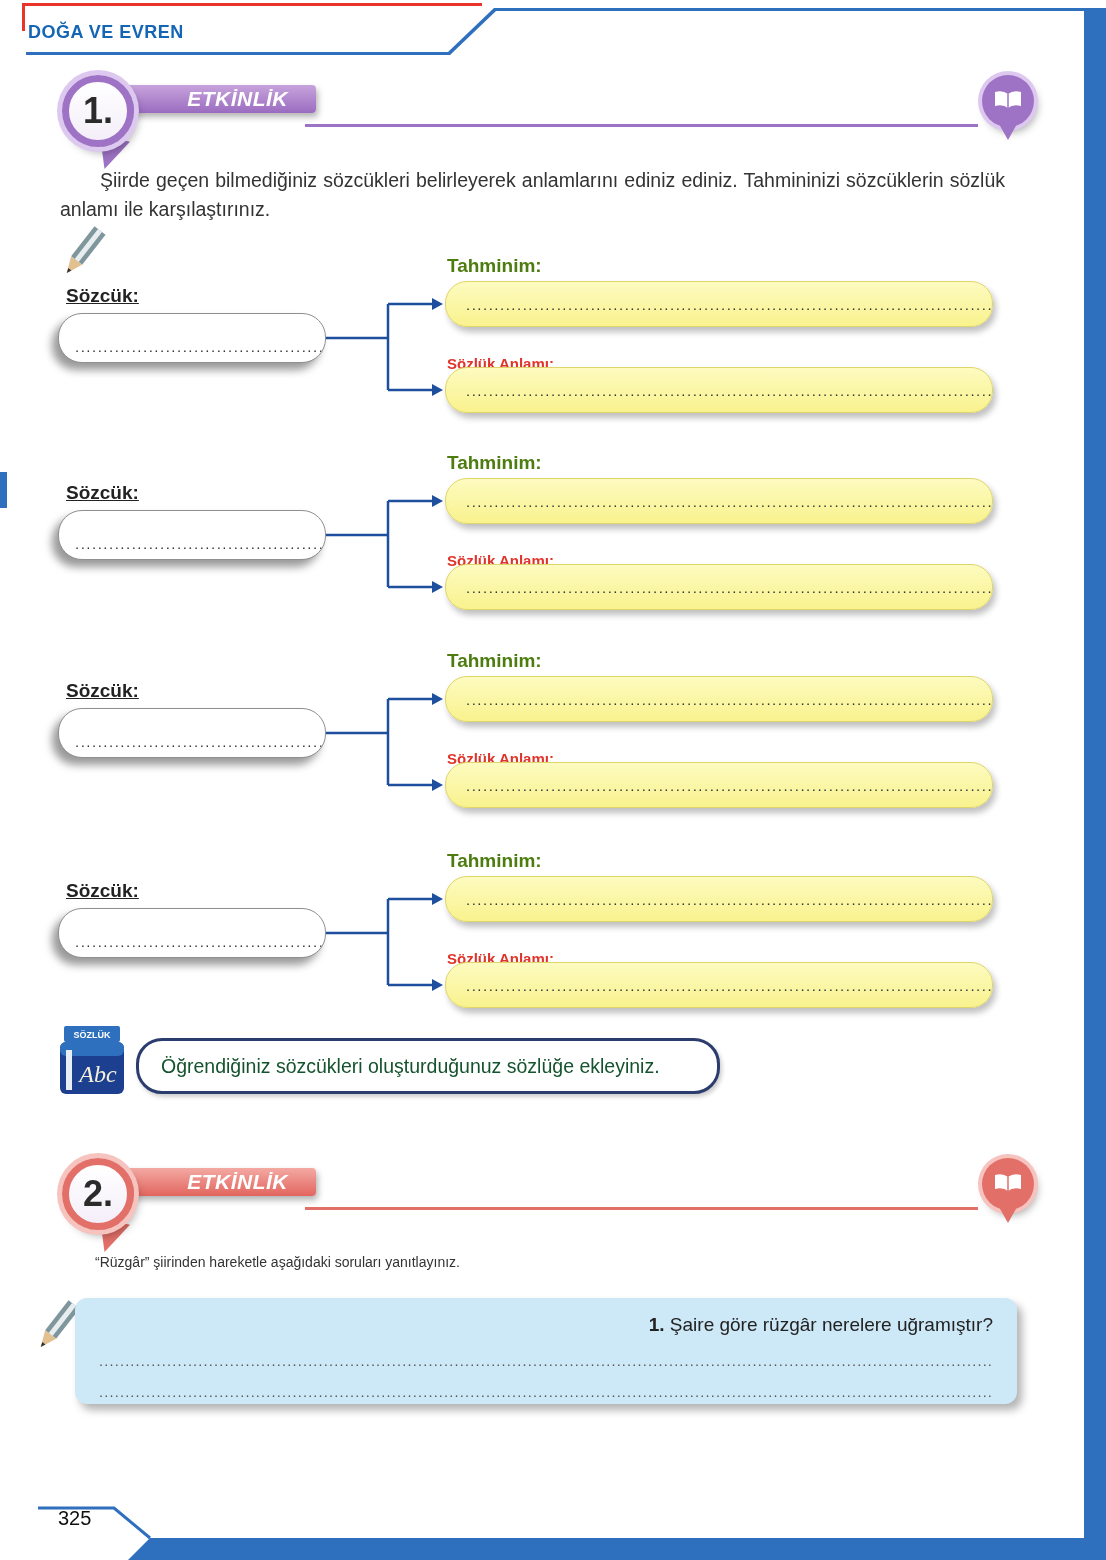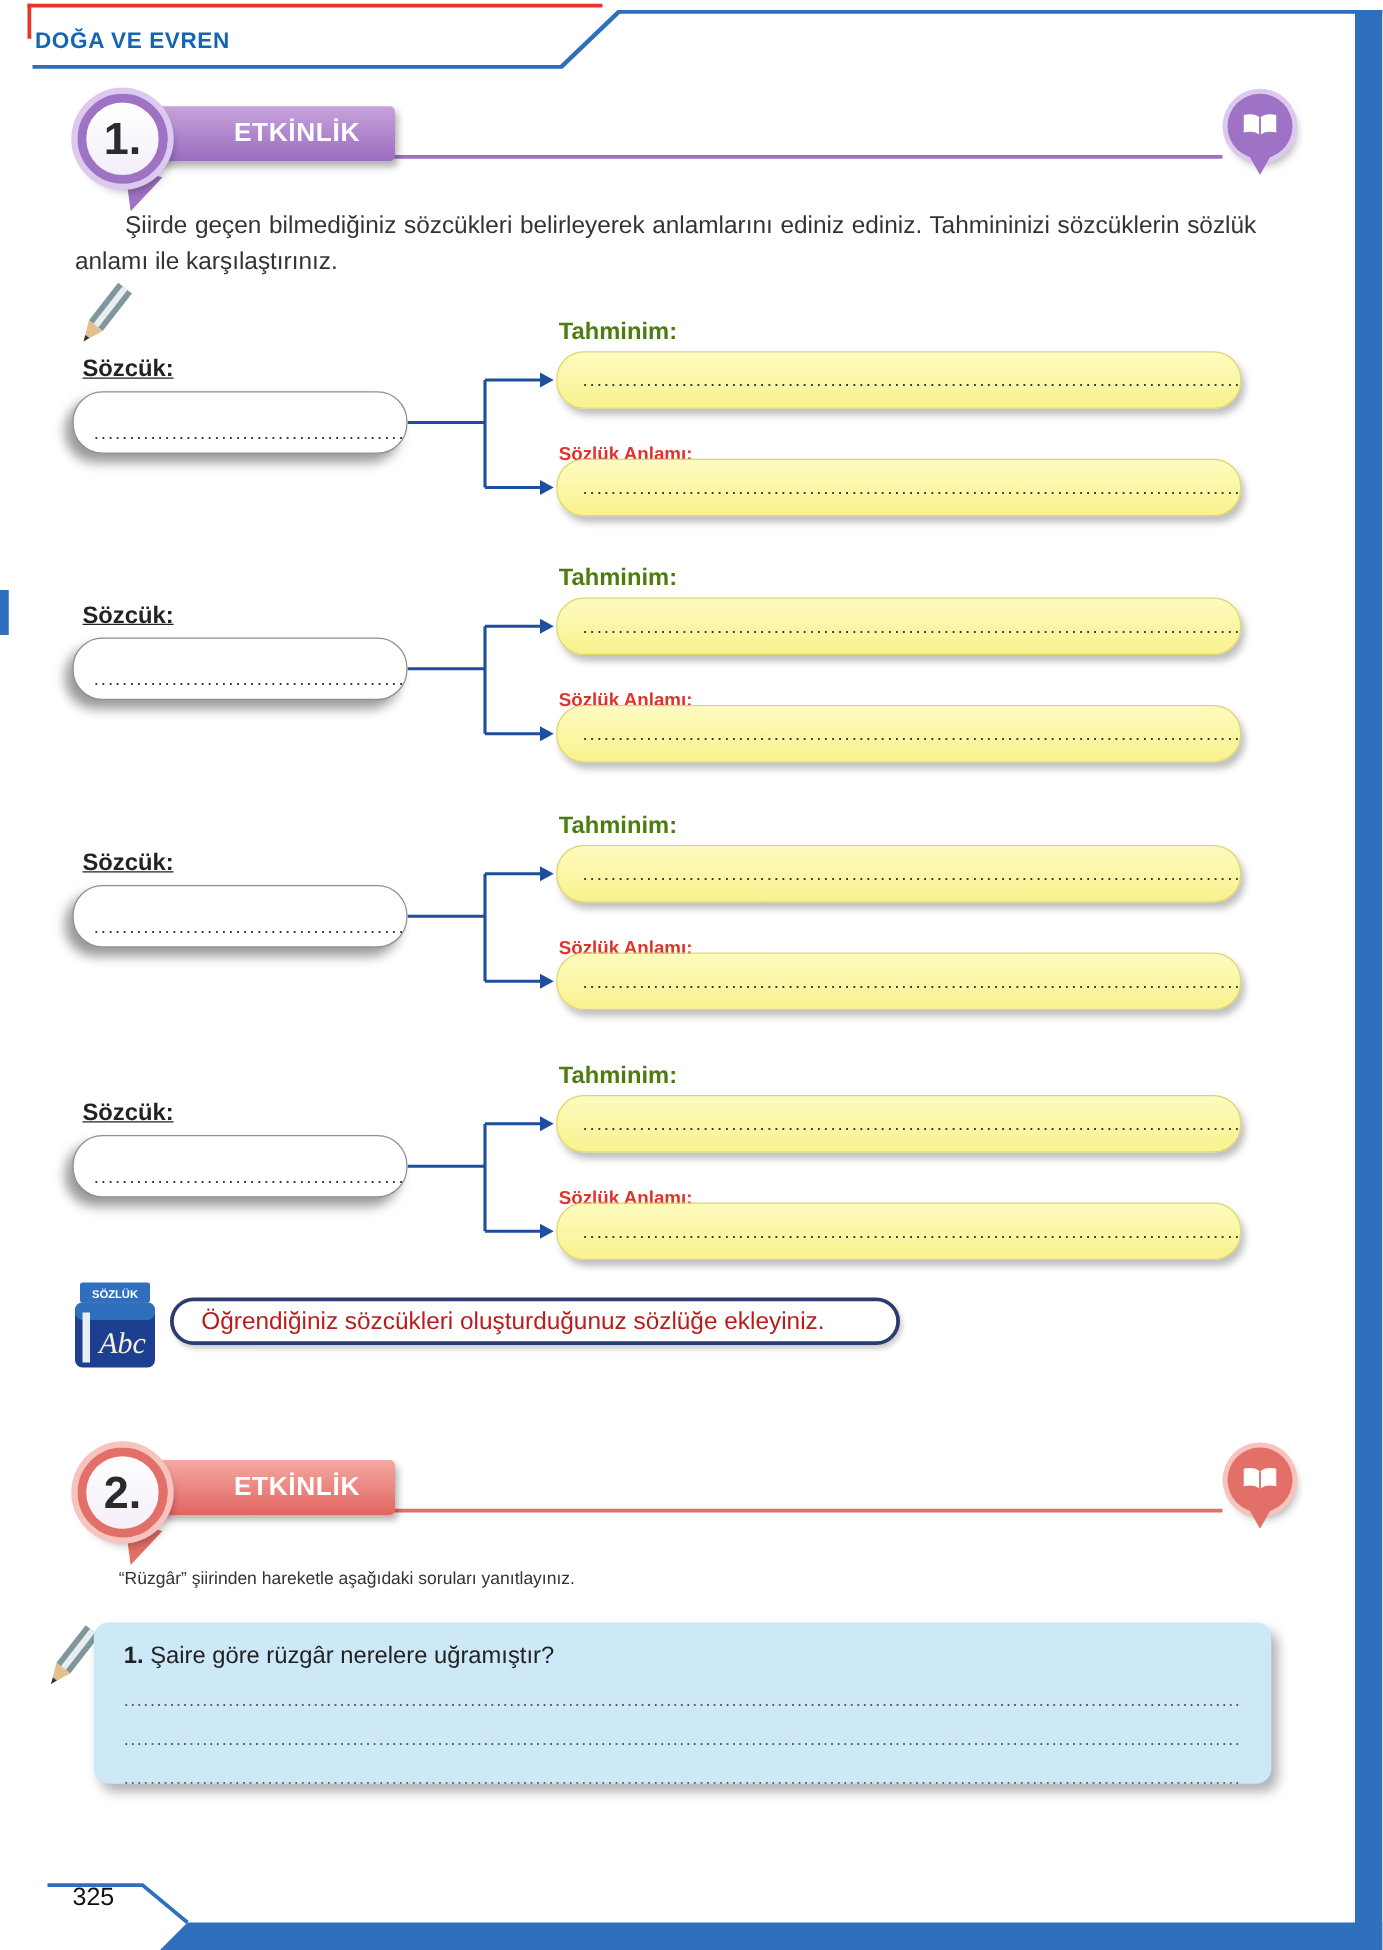--- a/index.html
+++ b/index.html
@@ -21,25 +21,25 @@
   .act-purple{--ring:#9e72c4;--ring-light:#ddc9ef;--pill-top:#c7a3dc;--pill-bottom:#9a6cc0;}
   .act-red{--ring:#e26f68;--ring-light:#f6c3bf;--pill-top:#f3a9a3;--pill-bottom:#e2655e;}
   .act-badge{position:absolute;left:62px;top:0;width:72px;height:72px;box-sizing:border-box;
              border:7px solid var(--ring);border-radius:50%;
              background:linear-gradient(180deg,#fff,#f4eef9);
              box-shadow:0 0 0 5px var(--ring-light),4px 6px 8px rgba(0,0,0,.3);
              display:flex;align-items:center;justify-content:center;
              font-size:36px;font-weight:bold;color:#2b2b2b;z-index:3;}
   .act-tail{position:absolute;left:100px;top:60px;width:30px;height:34px;background:var(--ring);
             clip-path:polygon(0 0,100% 20%,15% 100%);z-index:1;}
-  .act-pill{position:absolute;left:98px;top:10px;width:218px;height:44px;border-radius:4px;
+  .act-pill{position:absolute;left:98px;top:10px;width:218px;height:28px;border-radius:4px;
             background:linear-gradient(180deg,var(--pill-top),var(--pill-bottom));
             display:flex;align-items:center;justify-content:flex-end;padding-right:28px;
             box-sizing:border-box;color:#fff;font-weight:bold;font-size:21px;letter-spacing:.5px;
-            z-index:2;box-shadow:2px 4px 6px rgba(0,0,0,.3);}
+            z-index:2;box-shadow:2px 4px 6px rgba(0,0,0,.3);font-style:italic;}
   .act-line{position:absolute;left:305px;right:128px;top:49px;height:3px;background:var(--ring);}
   .book-pin{position:absolute;right:72px;top:0;width:52px;height:52px;border-radius:50%;
             background:var(--ring);color:var(--ring);
             box-shadow:0 0 0 4px var(--ring-light),3px 5px 8px rgba(0,0,0,.35);
             display:flex;align-items:center;justify-content:center;z-index:2;}
   .book-pin .pin-tip{position:absolute;bottom:-13px;left:17px;width:18px;height:16px;
             background:var(--ring);clip-path:polygon(0 0,100% 0,50% 100%);}
 
   
   .instruction{position:absolute;left:60px;top:166px;width:945px;margin:0;
@@ -58,30 +58,30 @@
               background:linear-gradient(180deg,#fdfbc0,#f9f28e);border:1px solid #e0d568;
               border-radius:22px;box-shadow:3px 5px 6px rgba(0,0,0,.25);
               display:flex;align-items:center;padding:0 20px;overflow:hidden;}
   .answer-box.guess{top:26px;}
   .answer-box.meaning{top:112px;}
   .dots{font-size:15px;letter-spacing:1.5px;color:#333;white-space:nowrap;}
   .branch{position:absolute;left:326px;top:25px;}
 
   
   .dict-icon{position:absolute;left:58px;top:1024px;}
-  .note-box{position:absolute;left:136px;top:1038px;width:584px;height:38px;box-sizing:border-box;
+  .note-box{position:absolute;left:136px;top:1038px;width:584px;height:56px;box-sizing:border-box;
             background:#fff;border:3px solid #2b3c6e;border-radius:26px;
             display:flex;align-items:center;padding:16px 22px;
-            font-size:19.5px;color:#b91c1c;box-shadow:2px 3px 4px rgba(0,0,0,.2);}
+            font-size:19.5px;color:#14532d;box-shadow:2px 3px 4px rgba(0,0,0,.2);}
 
   
   .instruction2{position:absolute;left:95px;top:1254px;margin:0;font-size:14px;color:#333;}
-  .question-box{position:absolute;left:75px;top:1298px;width:942px;height:129px;box-sizing:border-box;
+  .question-box{position:absolute;left:75px;top:1298px;width:942px;height:106px;box-sizing:border-box;
                 background:#cde8f6;border-radius:12px;box-shadow:5px 6px 9px rgba(0,0,0,.3);
-                padding:16px 24px;overflow:hidden;}
+                padding:16px 24px;overflow:hidden;text-align:right;}
   .q-line{margin:0 0 10px 0;font-size:19px;color:#222;}
   .q-line b{font-weight:bold;}
   .q-dots{font-size:14.5px;letter-spacing:1.2px;color:#555;line-height:31px;
           white-space:nowrap;overflow:hidden;}
 </style>
 </head>
 <body>
 
 <svg class="header-deco" width="1106" height="70">
   <rect x="22" y="3" width="460" height="3" fill="#e8342a"></rect>

